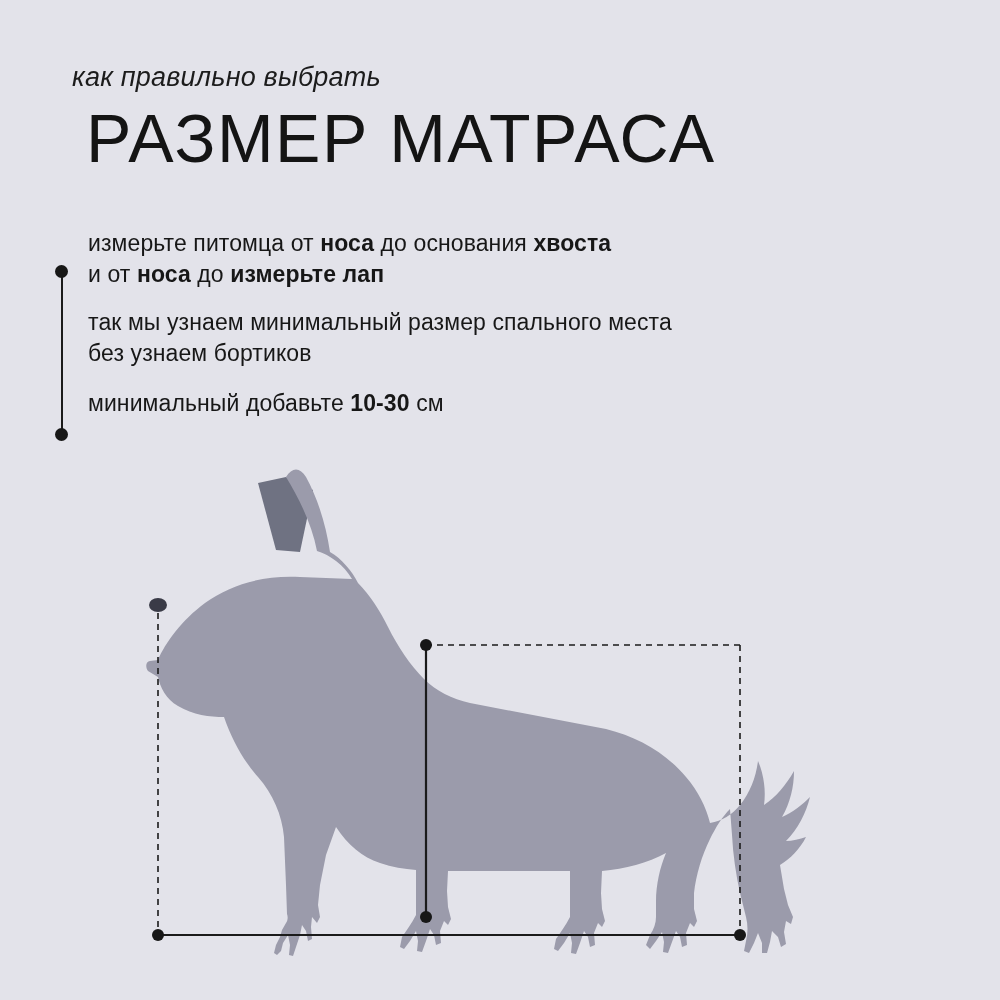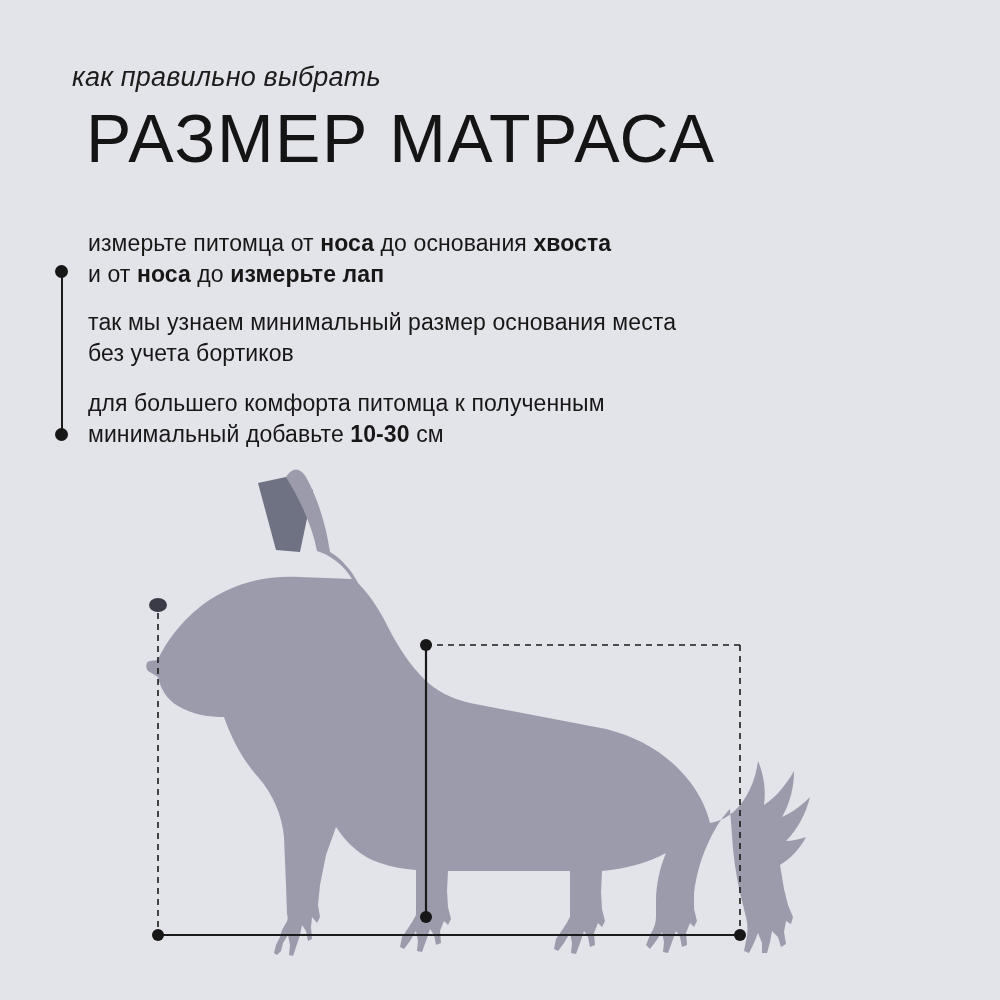--- a/index.html
+++ b/index.html
@@ -119,26 +119,25 @@
   <div class="marker-dot d2"></div>
 
   <div class="bullets">
 
     <div class="bullet bullet-1">
       <p><span>измерьте питомца от </span><b>носа</b><span> до основания </span><b>хвоста</b></p>
       <p><span>и от </span><b>носа</b><span> до </span><b>измерьте лап</b></p>
     </div>
 
     <div class="bullet bullet-2">
-      <p>так мы узнаем минимальный размер основания места</p>
-      <p>без учета бортиков</p>
+      <p>так мы узнаем минимальный размер спального места</p>
+      <p>без узнаем бортиков</p>
     </div>
 
     <div class="bullet bullet-3">
-      <p>для большего комфорта питомца к полученным</p>
       <p><span>минимальный добавьте </span><b>10-30</b><span> см</span></p>
     </div>
 
   </div>
 
   <div class="figure">
     <svg width="1000" height="545" viewBox="0 0 1000 545" xmlns="http://www.w3.org/2000/svg">
 
       <path d="M258 28 L276 95 L300 97 L313 35 L286 22 Z" fill="#6f7282"></path>
 

